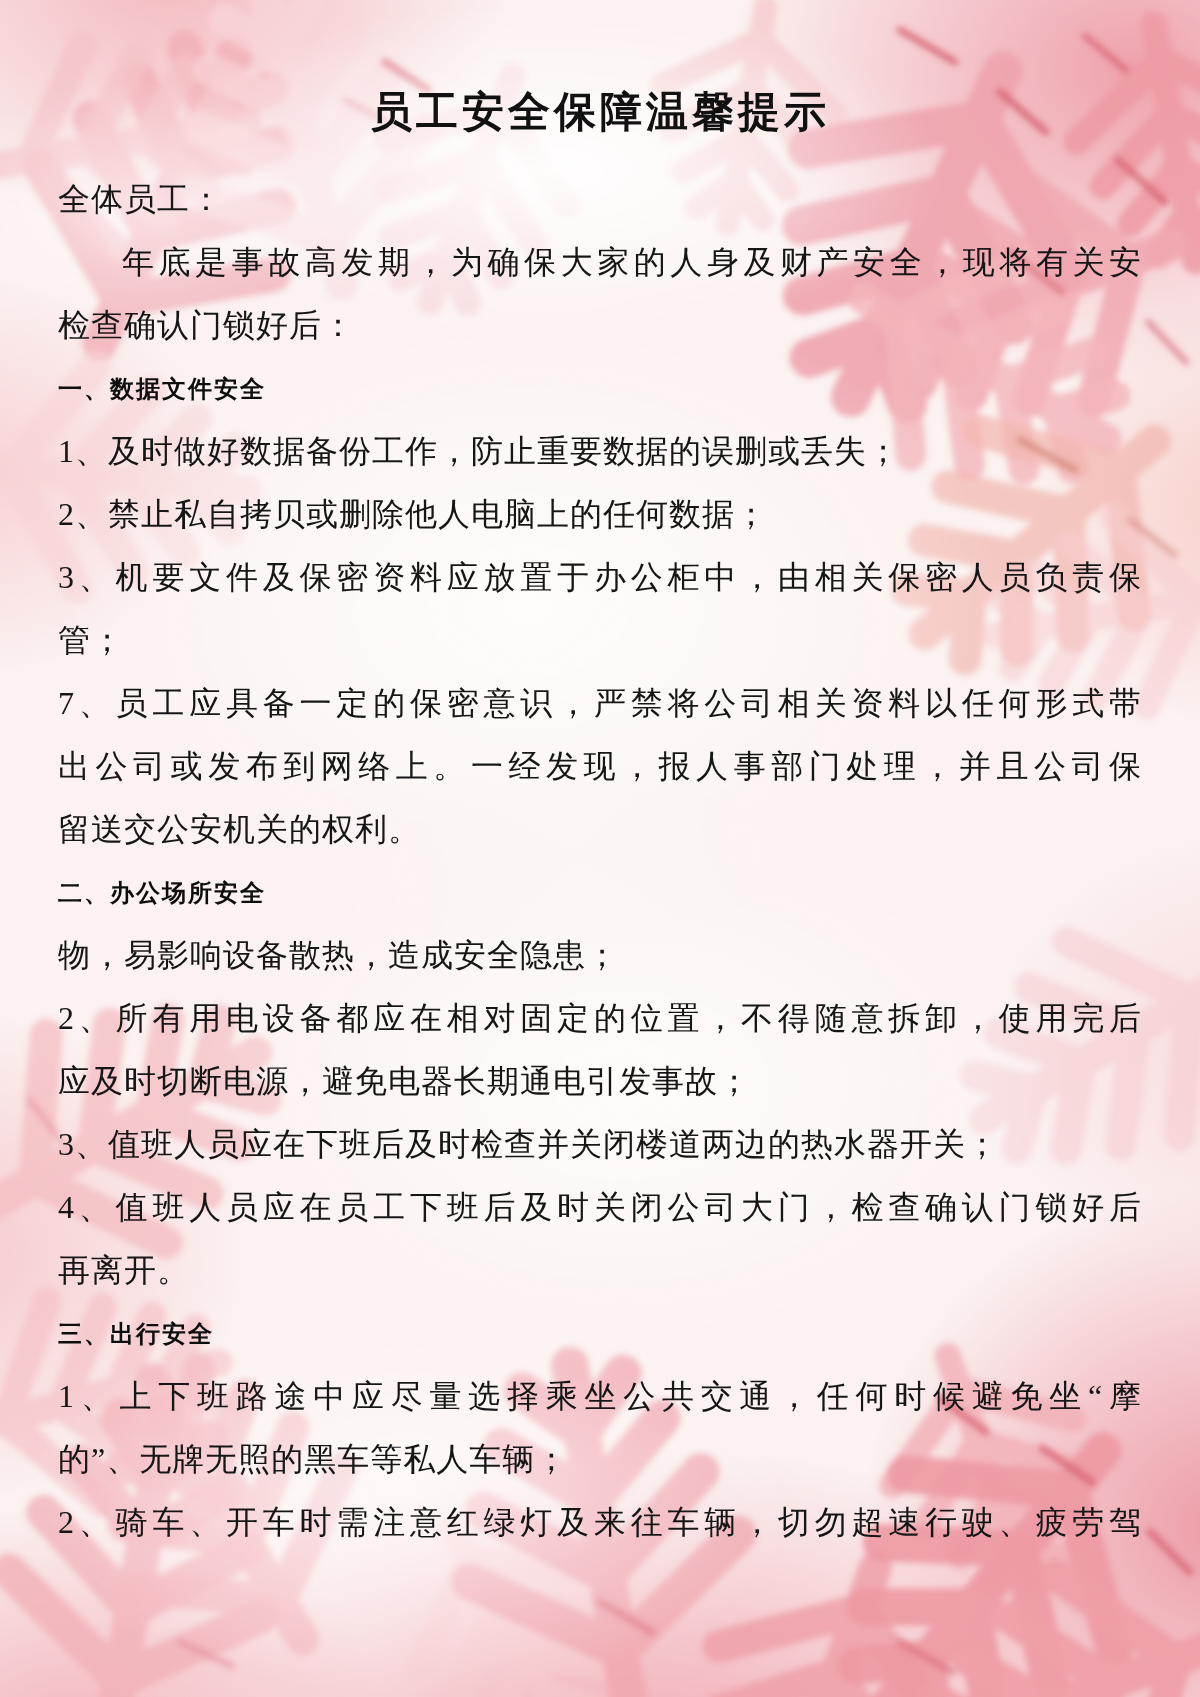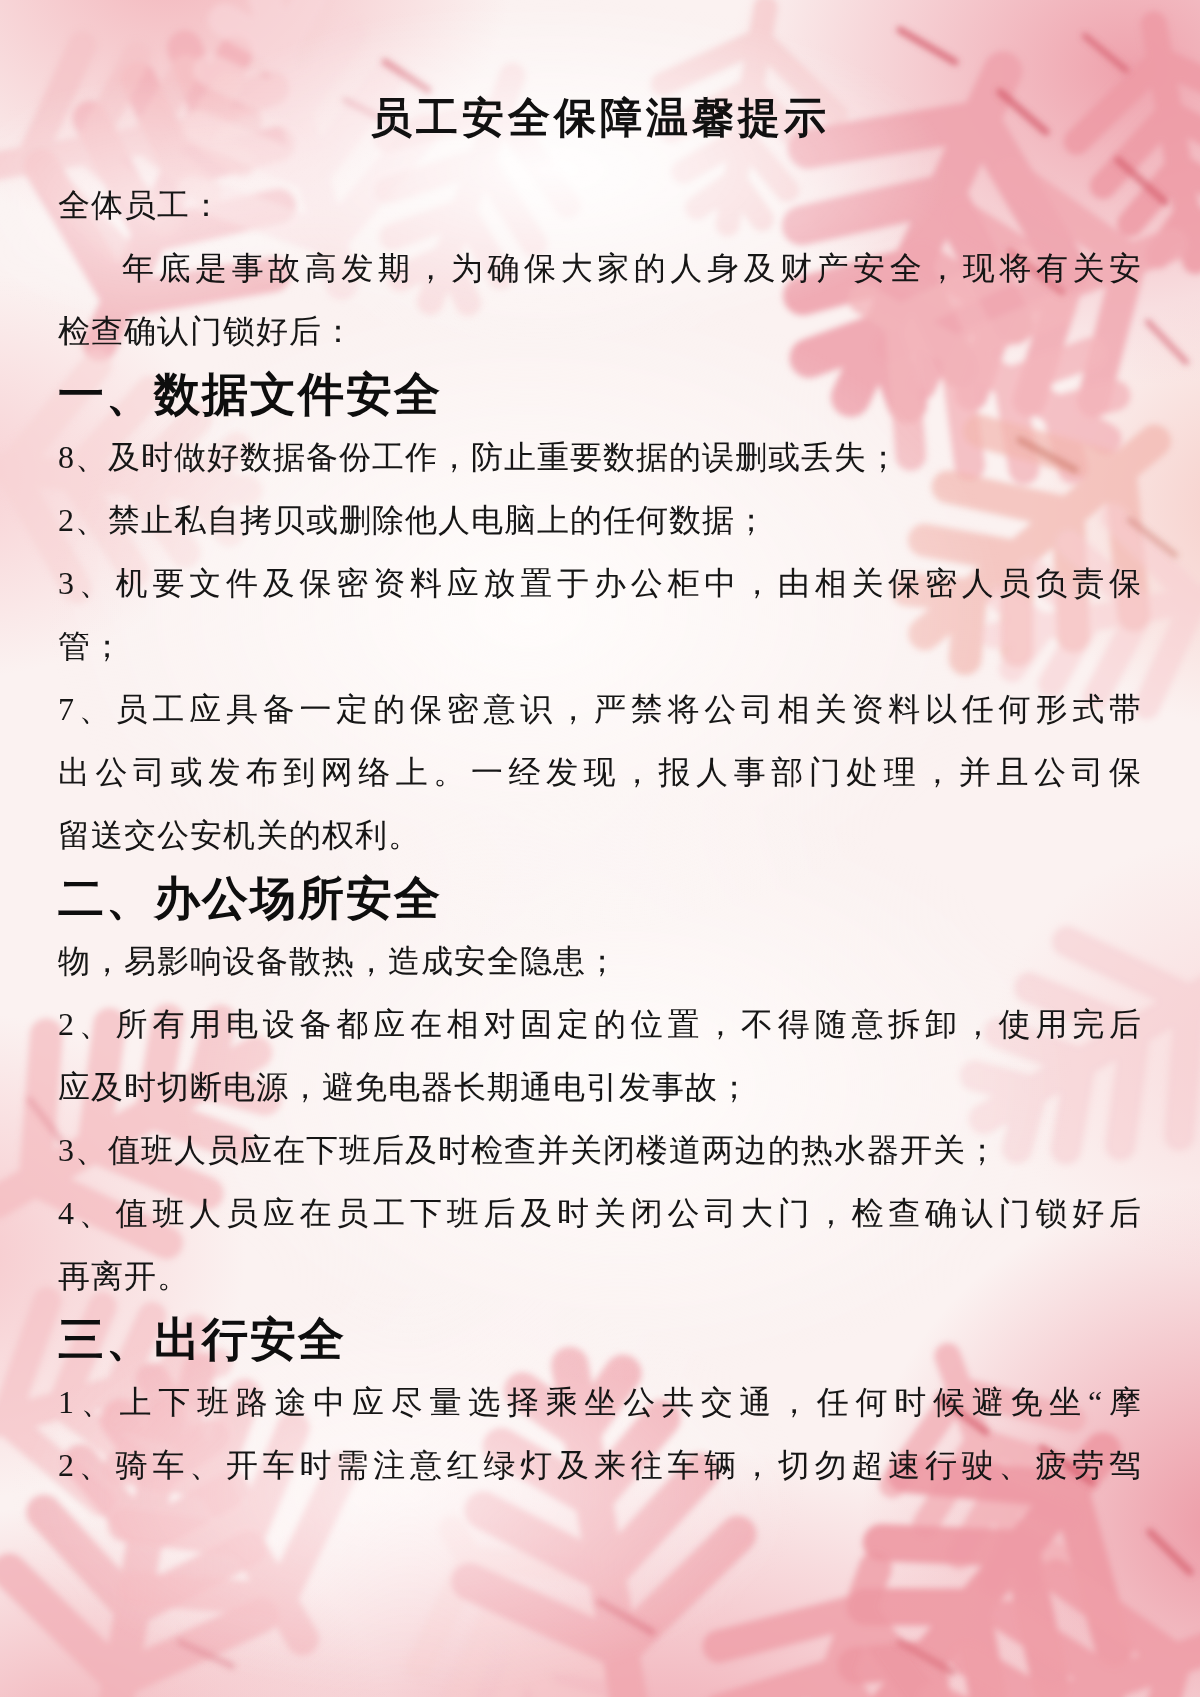--- a/index.html
+++ b/index.html
@@ -20,36 +20,36 @@
   .bg-svg { position:absolute; left:0; top:0; }
   .wash {
     position:absolute; left:0; top:0; right:0; bottom:0; pointer-events:none;
     background-image:
       radial-gradient(ellipse 46% 14% at 46% 10%, rgba(255,255,255,.92), rgba(255,255,255,0) 72%),
       radial-gradient(ellipse 54% 26% at 44% 36%, rgba(255,253,252,.9), rgba(255,253,252,0) 74%),
       radial-gradient(ellipse 52% 24% at 52% 64%, rgba(255,253,252,.85), rgba(255,253,252,0) 72%),
       radial-gradient(ellipse 44% 16% at 34% 88%, rgba(255,251,251,.7), rgba(255,251,251,0) 75%),
       radial-gradient(ellipse 22% 10% at 12% 12%, rgba(255,255,255,.55), rgba(255,255,255,0) 75%);
   }
-  .content { position:absolute; left:58px; top:16px; width:1084px; color:#161616; }
+  .content { position:absolute; left:58px; top:10px; width:1084px; color:#161616; }
   .title {
     font-family:"Liberation Serif","DejaVu Serif",serif; font-weight:700;
     font-size:42px; line-height:52px; letter-spacing:4px; text-align:center;
     margin:76px 0 30px 0; color:#111;
   }
   .line {
     font-family:Liberation Serif, serif;
     font-size:32px; height:63px; line-height:63px; letter-spacing:1px;
     white-space:nowrap;
   }
   .line.fill { white-space:normal; text-align:justify; text-align-last:justify; }
   .line.indent { padding-left:64px; }
   .line.heading {
     font-family:"Liberation Sans","DejaVu Sans",sans-serif; font-weight:700;
-    font-size:46px; letter-spacing:2px; color:#0e0e0e;
+    font-size:24px; letter-spacing:2px; color:#0e0e0e;
   }
 </style>
 </head>
 <body>
 
 <div class="page">
 
   <svg class="bg-svg" width="1200" height="1697" viewBox="0 0 1200 1697" aria-hidden="true">
     <defs>
       <g id="frond" fill="none" stroke-linecap="round">
@@ -123,34 +123,35 @@
   <div class="wash"></div>
 
   <div class="content">
     <h1 class="title">员工安全保障温馨提示</h1>
 
     <div class="line">全体员工：</div>
     <div class="line indent fill">年底是事故高发期，为确保大家的人身及财产安全，现将有关安</div>
     <div class="line">检查确认门锁好后：</div>
 
     <div class="line heading">一、数据文件安全</div>
-    <div class="line">8、及时做好数据备份工作，防止重要数据的误删或丢失；</div>
+    <div class="line">1、及时做好数据备份工作，防止重要数据的误删或丢失；</div>
     <div class="line">2、禁止私自拷贝或删除他人电脑上的任何数据；</div>
     <div class="line fill">3、机要文件及保密资料应放置于办公柜中，由相关保密人员负责保</div>
     <div class="line">管；</div>
     <div class="line fill">7、员工应具备一定的保密意识，严禁将公司相关资料以任何形式带</div>
     <div class="line fill">出公司或发布到网络上。一经发现，报人事部门处理，并且公司保</div>
     <div class="line">留送交公安机关的权利。</div>
 
     <div class="line heading">二、办公场所安全</div>
     <div class="line">物，易影响设备散热，造成安全隐患；</div>
     <div class="line fill">2、所有用电设备都应在相对固定的位置，不得随意拆卸，使用完后</div>
     <div class="line">应及时切断电源，避免电器长期通电引发事故；</div>
     <div class="line">3、值班人员应在下班后及时检查并关闭楼道两边的热水器开关；</div>
     <div class="line fill">4、值班人员应在员工下班后及时关闭公司大门，检查确认门锁好后</div>
     <div class="line">再离开。</div>
 
     <div class="line heading">三、出行安全</div>
     <div class="line fill">1、上下班路途中应尽量选择乘坐公共交通，任何时候避免坐“摩</div>
+    <div class="line">的”、无牌无照的黑车等私人车辆；</div>
     <div class="line fill">2、骑车、开车时需注意红绿灯及来往车辆，切勿超速行驶、疲劳驾</div>
   </div>
 
 </div>
 
 </body></html>

